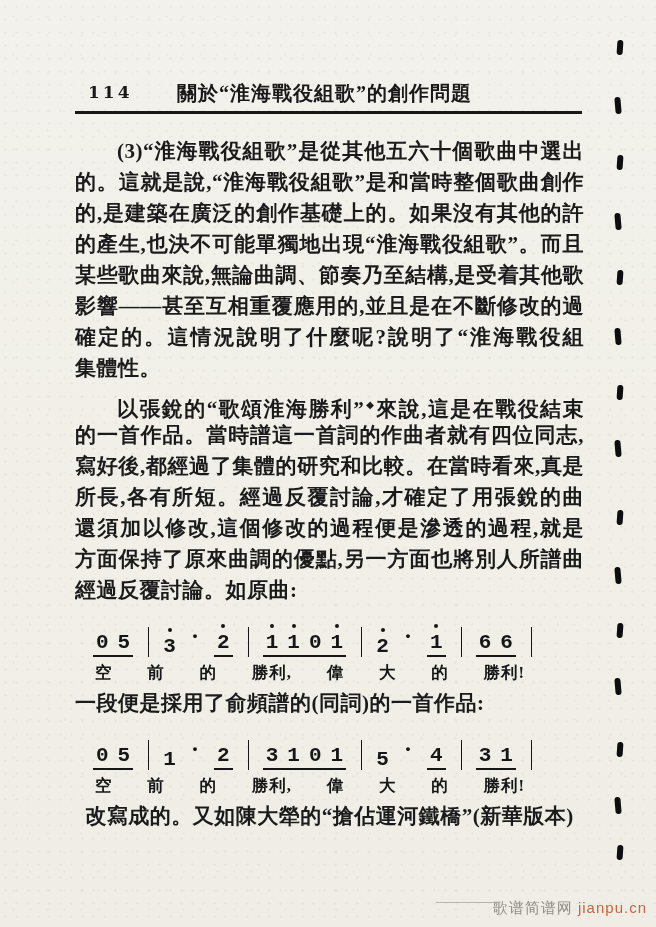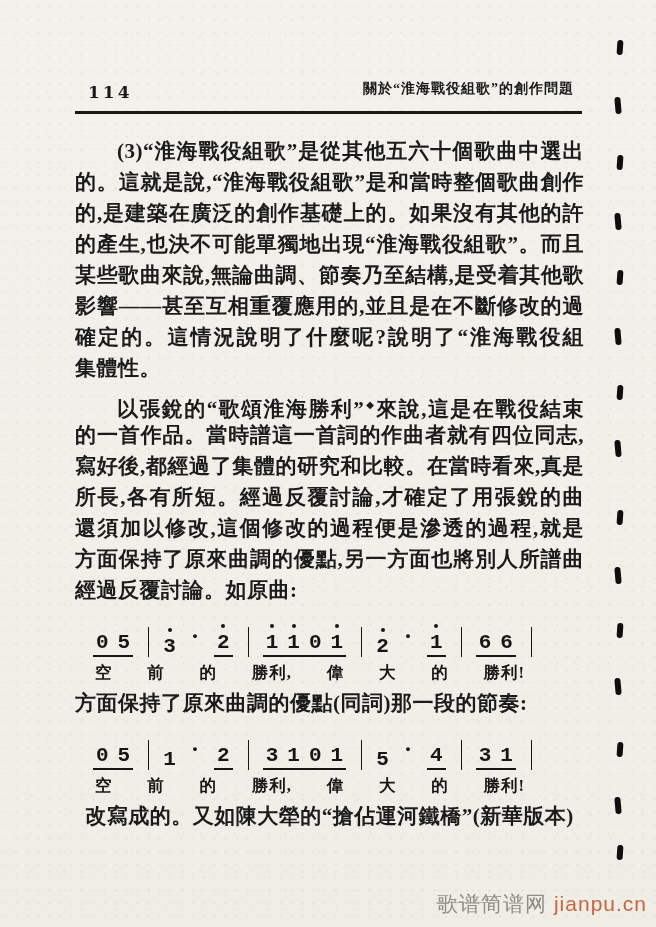--- a/index.html
+++ b/index.html
@@ -21,22 +21,22 @@
     background-position:0 0,5px 7px;
   }
   .content{padding:0 72px 0 75px;position:relative;margin-top:44px;}
   .header{position:relative;height:26px;margin-top:80px;}
   .pagenum{
     position:absolute;left:13px;top:2px;
     font-size:17px;font-weight:bold;letter-spacing:3px;
     font-family:"DejaVu Serif","Liberation Serif",serif;
   }
   .htitle{
-    position:absolute;left:0;right:10px;top:0;text-align:right;
-    font-size:14px;font-weight:bold;letter-spacing:1px;
+    position:absolute;left:0;right:10px;top:0;text-align:center;
+    font-size:20px;font-weight:bold;letter-spacing:1px;
   }
   .rule{margin-top:5px;width:507px;height:3px;background:#181818;}
   .body{margin-top:22px;}
   .text-line{
     font-size:21px;line-height:31px;height:31px;
     font-weight:bold;letter-spacing:0.5px;color:#1b1b1b;
     text-align:justify;text-align-last:justify;
     overflow:hidden;
   }
   .text-line.short{text-align:center;text-align-last:left;}
@@ -61,21 +61,21 @@
   
   .margin-mark{
     position:absolute;right:33px;width:6px;height:15px;
     background:#0e0e0e;border-radius:3px;transform:rotate(4deg);
   }
   .margin-mark:nth-child(even){transform:rotate(-5deg);right:35px;height:17px;}
   .wm-dash{position:absolute;right:158px;bottom:24px;width:62px;height:1px;background:#b9b6ac;}
   .watermark{
     position:absolute;right:9px;bottom:9px;
     font-family:"Liberation Sans","DejaVu Sans",sans-serif;
-    font-size:21px;letter-spacing:1px;
+    font-size:15px;letter-spacing:1px;
   }
   .wm-site{color:#8f8d85;}
   .wm-url{color:#c4673f;}
 </style>
 </head>
 <body>
 
 <div class="page">
   <div class="content">
     <div class="header">
@@ -135,21 +135,21 @@
             <span class="lyric">空</span>
             <span class="lyric">前</span>
             <span class="lyric">的</span>
             <span class="lyric">勝利,</span>
             <span class="lyric">偉</span>
             <span class="lyric">大</span>
             <span class="lyric">的</span>
             <span class="lyric">勝利!</span>
           </div>
         </div>
-        <div class="text-line short">方面保持了原來曲調的優點(同詞)那一段的節奏:</div>
+        <div class="text-line short">一段便是採用了俞頻譜的(同詞)的一首作品:</div>
         <div class="music-system">
           <div class="notes-row">
             <span class="beam">
               <span class="note">0</span>
               <span class="note">5</span>
             </span>
             <span class="barline"></span>
             <span class="note">1</span>
             <span class="augdot">·</span>
             <span class="beam">

